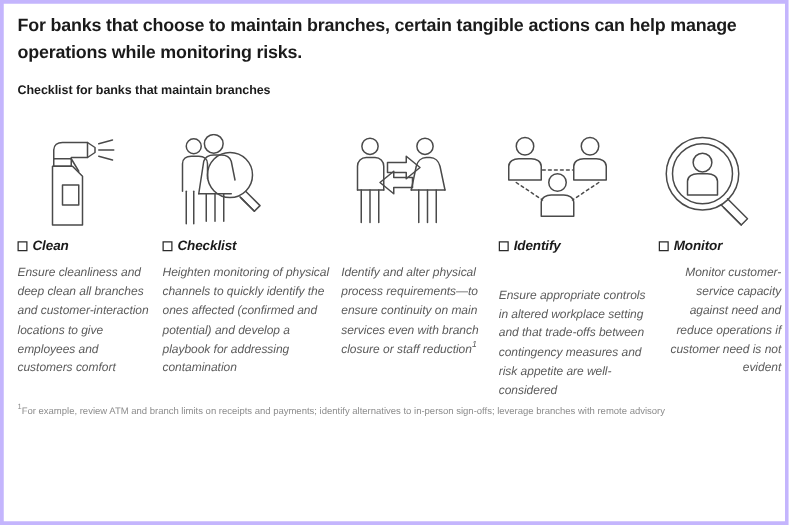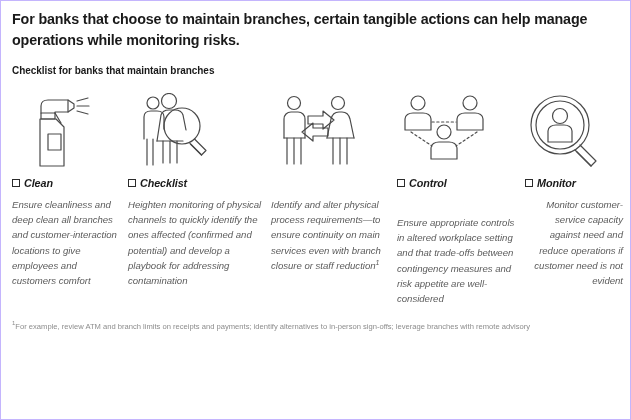--- a/index.html
+++ b/index.html
@@ -10,21 +10,21 @@
   }
   body {
     font-family: "Liberation Sans", sans-serif;
     -webkit-font-smoothing: antialiased;
   }
   #exhibit {
     position: relative;
     width: 631px;
     height: 420px;
     background: #ffffff;
-    border: 1px solid #c4b5fd;
+    border: 3px solid #c4b5fd;
     box-sizing: border-box;
     overflow: hidden;
   }
 
   
   .title {
     position: absolute;
     left: 11px;
     top: 8px;
     width: 612px;
@@ -51,21 +51,21 @@
   
   .columns {
     position: absolute;
     left: 0;
     top: 90px;
     width: 631px;
     height: 220px;
   }
   .col {
     position: absolute;
-    top: 0;
+    top: 12px;
     font-style: italic;
   }
   .col-0 { left: 11px;  width: 108px; }
   .col-1 { left: 127px; width: 135px; }
   .col-2 { left: 270px; width: 120px; }
   .col-3 { left: 396px; width: 122px; }
   .col-4 { left: 524px; width: 100px; text-align: right; }
 
   .icon-wrap {
     position: relative;
@@ -271,21 +271,21 @@
           <circle cx="43" cy="39" r="7"></circle>
           <path d="M30 66 L30 55 C30 51 34 49 38 49 L48 49 C52 49 56 51 56 55 L56 66 Z"></path>
 
           <path d="M31 29 L55 29" stroke-dasharray="2.2 2.6"></path>
           <path d="M10 39 L31 53" stroke-dasharray="2.2 2.6"></path>
           <path name="c3" d="M76 39 L55 53" stroke-dasharray="2.2 2.6"></path>
         </svg>
       </div>
       <div class="item-head">
         <span class="checkbox"></span>
-        <span class="item-label">Control</span>
+        <span class="item-label">Identify</span>
       </div>
       <div class="item-body"><span>Ensure appropriate controls in altered workplace setting and that trade-offs between contingency measures and risk appetite are well-considered</span></div>
     </div>
 
     <div class="col col-4">
       <div class="icon-wrap">
         <svg width="78" height="76" viewBox="0 0 78 76" fill="none" stroke="#4a4a4a" stroke-width="1.2" stroke-linejoin="round" stroke-linecap="round">
 
           <circle cx="31" cy="32" r="29"></circle>
           <circle cx="31" cy="32" r="24"></circle>

